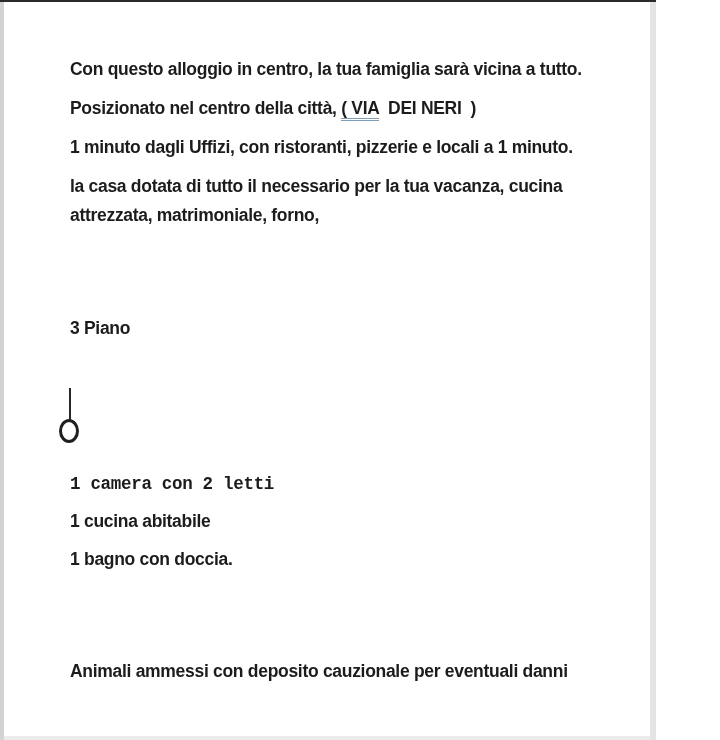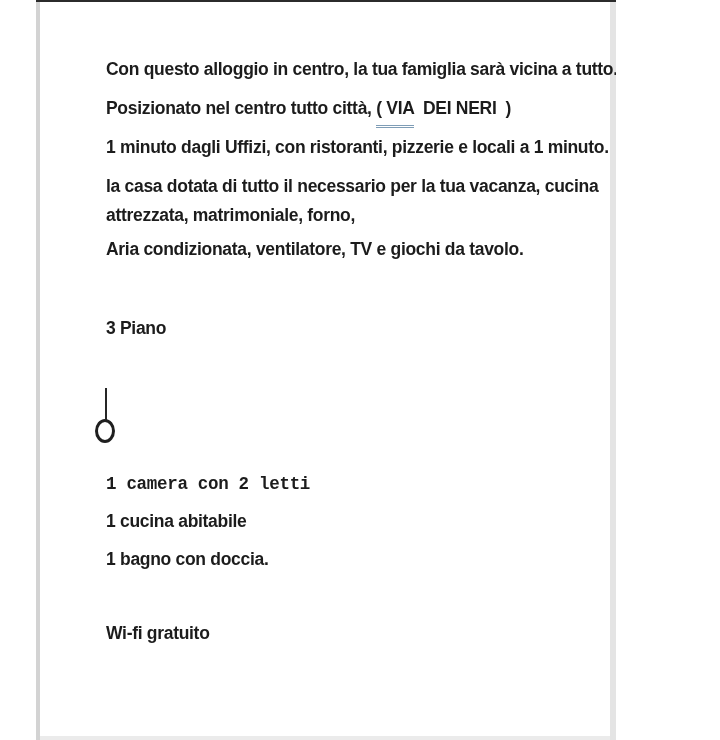--- a/index.html
+++ b/index.html
@@ -1,24 +1,23 @@
 <!DOCTYPE html>
 <html><head>
 <meta charset="utf-8">
 <style>
   * { margin: 0; padding: 0; box-sizing: border-box; }
   html, body { background: #fff; }
   .screen {
     position: relative;
-    width: 580px;
+    width: 656px;
     height: 740px;
     background: #5eead4;
     overflow: hidden;
     font-family: "Liberation Sans", "DejaVu Sans", sans-serif;
-    margin-left: 36px;
   }
   .top-border {
     position: absolute; top: 0; left: 0;
     width: 720px; height: 2px;
     background: #2b2b2b;
   }
   .left-edge {
     position: absolute; top: 2px; left: 0; bottom: 0;
     width: 4px; background: #d3d3d3;
   }
@@ -50,21 +49,21 @@
   .l6  { top: 315px; }
   .l7  { top: 353px; }
   .l8  { top: 433px; }
   .l9  { top: 471px; font-family: Liberation Mono, monospace; }
   .l10 { top: 508px; }
   .l11 { top: 546px; }
   .l12 { top: 620px; }
   .l13 { top: 658px; }
   .grammar-underline {
     border-bottom: 3px double #7f9db6;
-    padding-bottom: 7px;
+    padding-bottom: 0px;
   }
   .caret {
     position: absolute;
     left: 65px; top: 386px;
     width: 2px; height: 32px;
     background: #262626;
     z-index: 6;
   }
   .caret-handle {
     position: absolute;
@@ -83,40 +82,39 @@
 
   <div class="top-border"></div>
   <div class="left-edge"></div>
   <div class="right-edge"></div>
   <div class="bottom-edge"></div>
 
   <div class="page">
 
     <p class="line l1">Con questo alloggio in centro, la tua famiglia sarà vicina a tutto.</p>
 
-    <p class="line l2"><span>Posizionato nel centro tutto città, </span><span class="grammar-underline">( VIA</span><span>  DEI NERI  )</span></p>
+    <p class="line l2"><span>Posizionato nel centro della città, </span><span class="grammar-underline">( VIA</span><span>  DEI NERI  )</span></p>
 
     <p class="line l3">1 minuto dagli Uffizi, con ristoranti, pizzerie e locali a 1 minuto.</p>
 
     <p class="line l4a">la casa dotata di tutto il necessario per la tua vacanza, cucina</p>
 
     <p class="line l4b">attrezzata, matrimoniale, forno,</p>
 
-    <p class="line l5">Aria condizionata, ventilatore, TV e giochi da tavolo.</p>
 
     <p class="line l6">3 Piano</p>
 
 
 
     <p class="line l9">1 camera con 2 letti</p>
 
     <p class="line l10">1 cucina abitabile</p>
 
     <p class="line l11">1 bagno con doccia.</p>
 
-    <p class="line l12">Wi-fi gratuito</p>
 
+    <p class="line l13">Animali ammessi con deposito cauzionale per eventuali danni</p>
 
     <div class="caret"></div>
     <div class="caret-handle"></div>
 
   </div>
 </div>
 
 </body></html>

